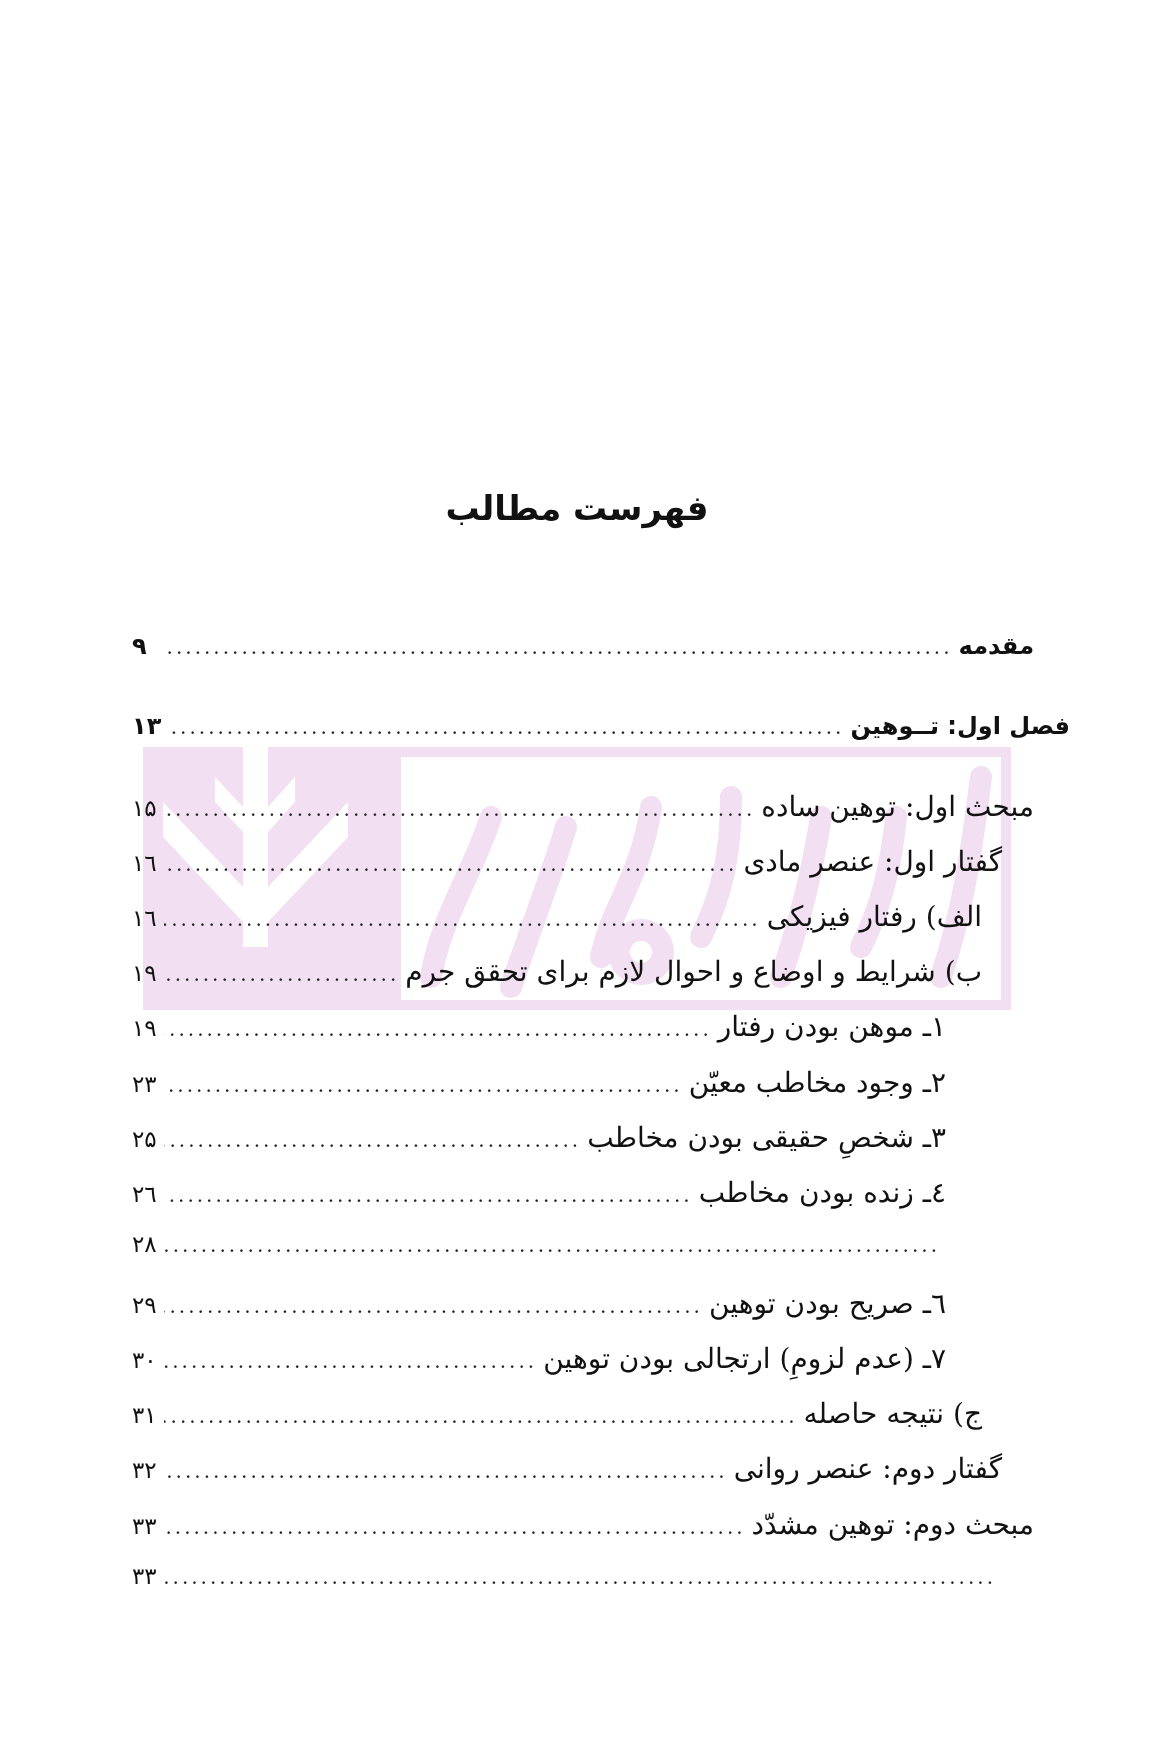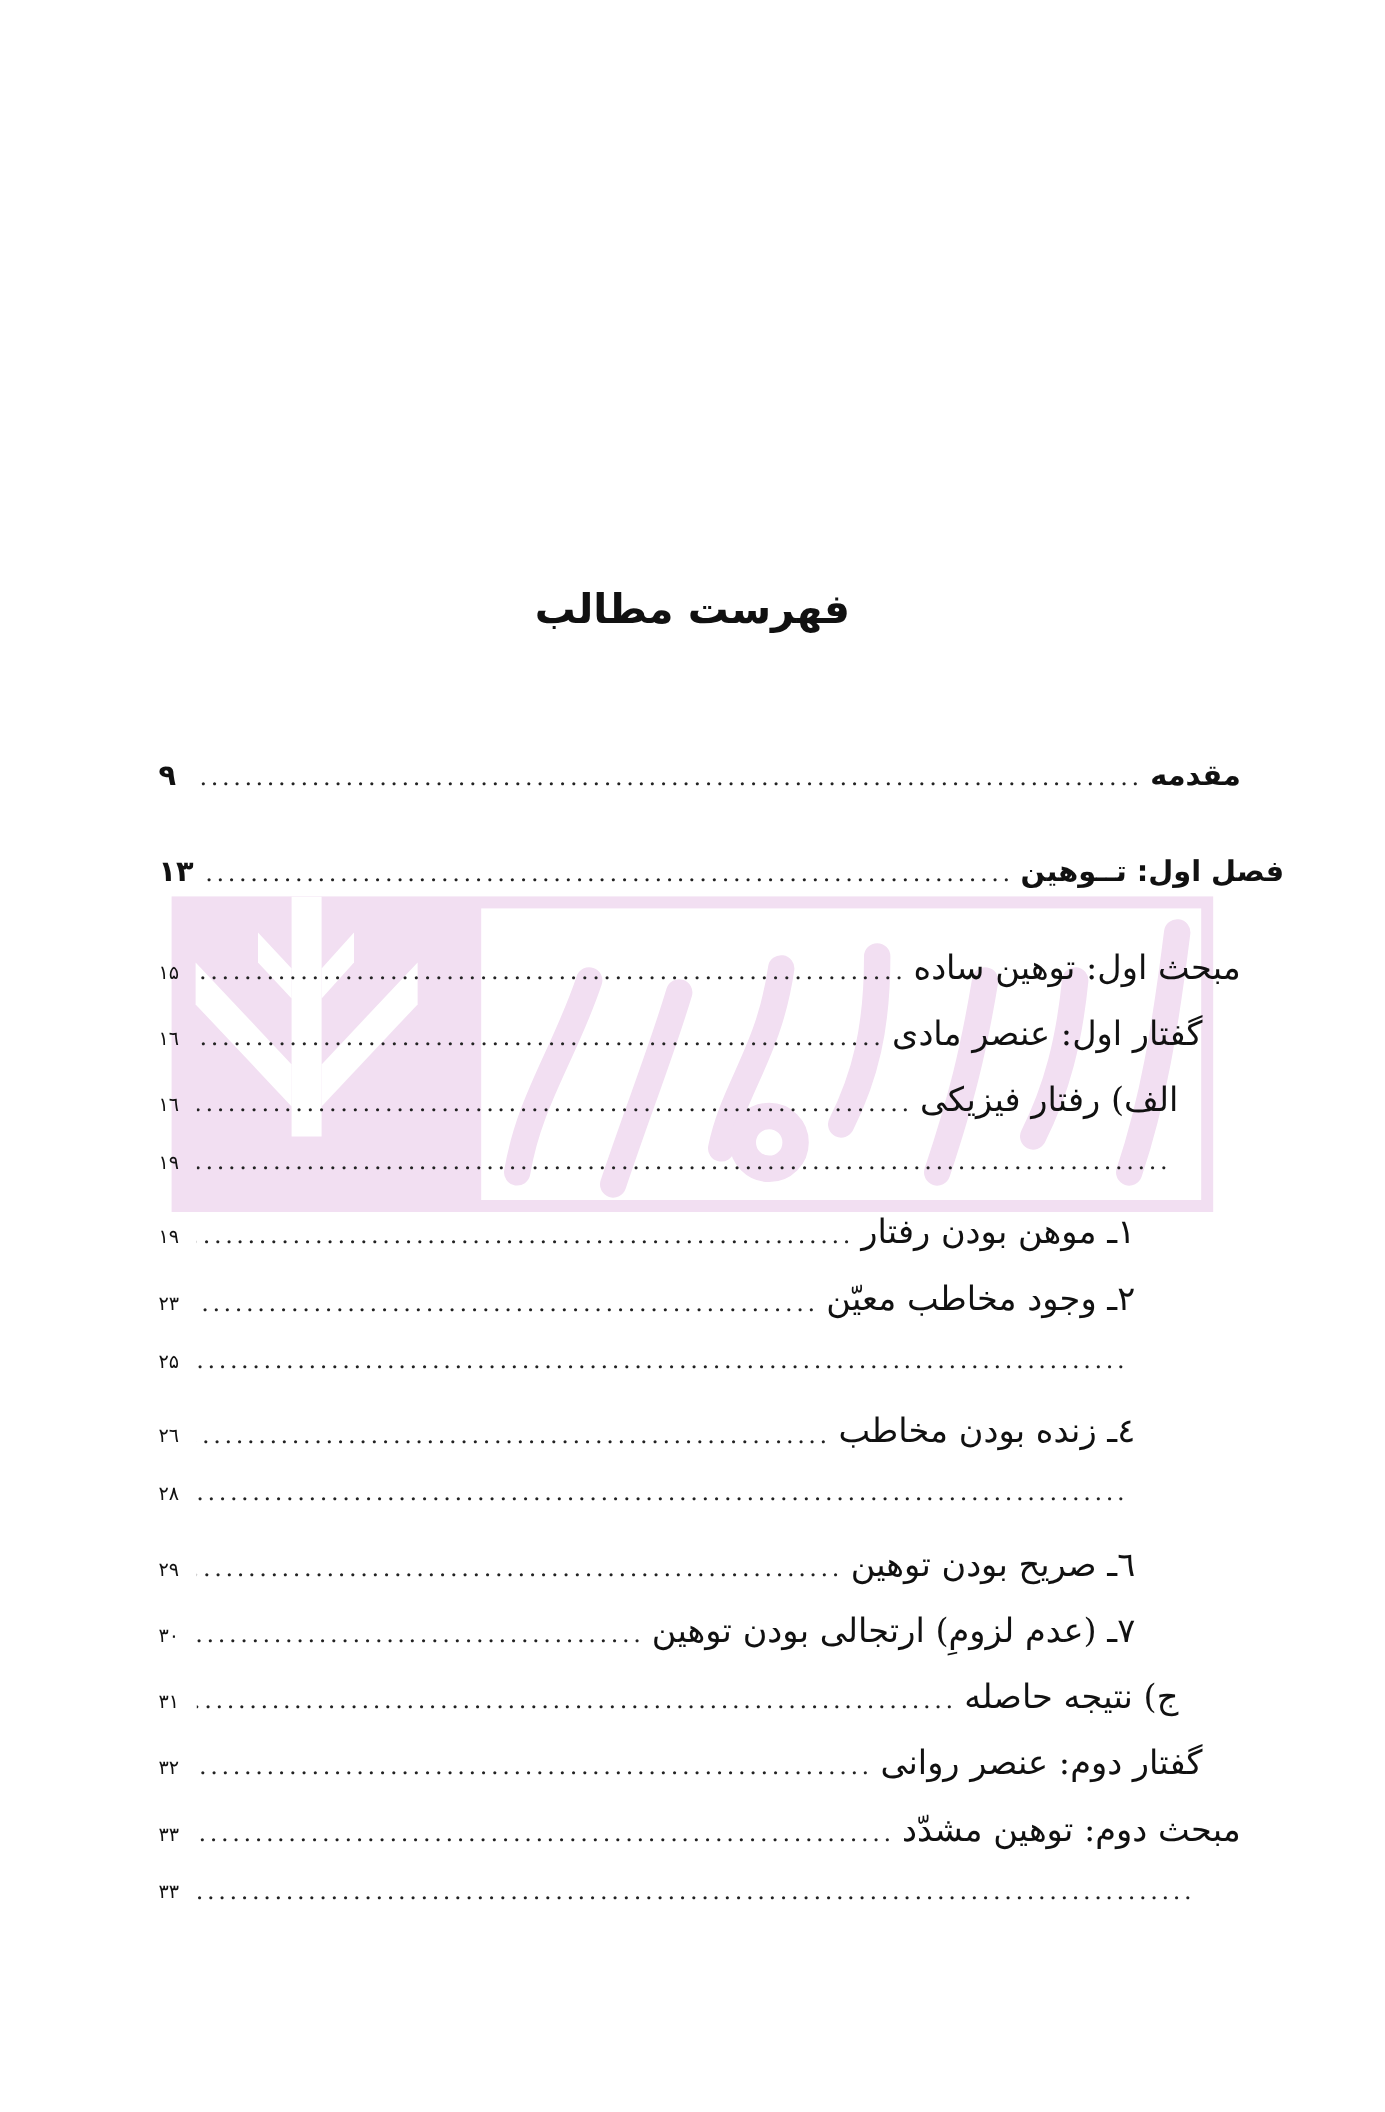--- a/index.html
+++ b/index.html
@@ -26,21 +26,21 @@
   .toc-row {
     position: absolute; direction: rtl; display: flex; align-items: baseline;
     left: 132px;
   }
   .toc-title { white-space: nowrap; font-size: 28px; }
   .toc-dots {
     flex: 1; overflow: hidden; white-space: nowrap; margin: 0 6px;
     font-size: 20px; letter-spacing: 3px; color: #222;
   }
   .toc-dots::before { content: "................................................................................................................................................................................................................"; }
-  .toc-page { white-space: nowrap; font-size: 16px; min-width: 26px; text-align: left; }
+  .toc-page { white-space: nowrap; font-size: 23px; min-width: 26px; text-align: left; }
   .bold .toc-title, .bold .toc-page { font-family: "DejaVu Sans", sans-serif; font-weight: bold; font-size: 24px; }
 </style>
 </head>
 <body>
 
 <div class="page-title">فهرست مطالب</div>
 
 <div class="watermark">
   <svg width="868" height="263">
 
@@ -86,34 +86,36 @@
     <span class="toc-title">گفتار اول: عنصر مادی</span>
     <span class="toc-dots"></span>
     <span class="toc-page">۱٦</span>
   </div>
   <div class="toc-row" style="top:900px; right:172px;">
     <span class="toc-title">الف) رفتار فیزیکی</span>
     <span class="toc-dots"></span>
     <span class="toc-page">۱٦</span>
   </div>
   <div class="toc-row" style="top:955px; right:172px;">
+    <span class="toc-title">ب) شرایط و اوضاع و احوال لازم برای تحقق جرم</span>
     <span class="toc-dots"></span>
     <span class="toc-page">۱۹</span>
   </div>
   <div class="toc-row" style="top:1010px; right:208px;">
     <span class="toc-title">۱ـ موهن بودن رفتار</span>
     <span class="toc-dots"></span>
     <span class="toc-page">۱۹</span>
   </div>
   <div class="toc-row" style="top:1066px; right:208px;">
     <span class="toc-title">۲ـ وجود مخاطب معیّن</span>
     <span class="toc-dots"></span>
     <span class="toc-page">۲۳</span>
   </div>
   <div class="toc-row" style="top:1121px; right:208px;">
+    <span class="toc-title">۳ـ شخصِ حقیقی بودن مخاطب</span>
     <span class="toc-dots"></span>
     <span class="toc-page">۲۵</span>
   </div>
   <div class="toc-row" style="top:1176px; right:208px;">
     <span class="toc-title">٤ـ زنده بودن مخاطب</span>
     <span class="toc-dots"></span>
     <span class="toc-page">۲٦</span>
   </div>
   <div class="toc-row" style="top:1231px; right:208px;">
     <span class="toc-dots"></span>

